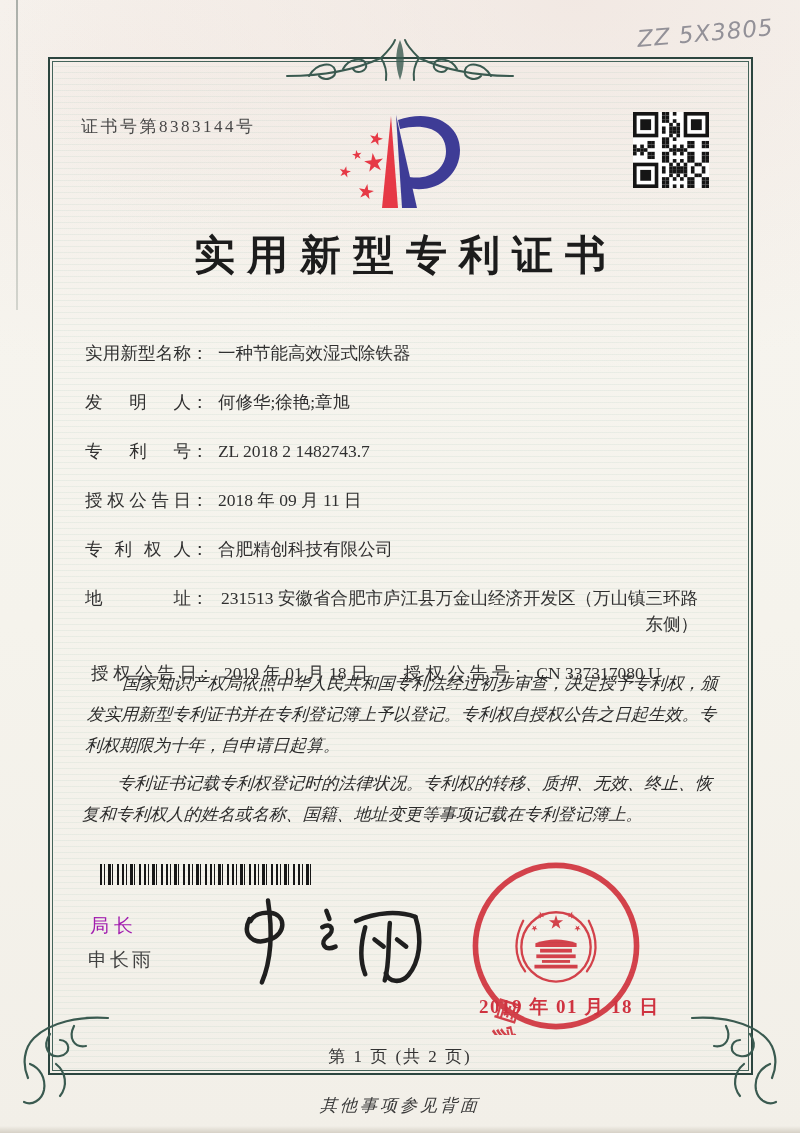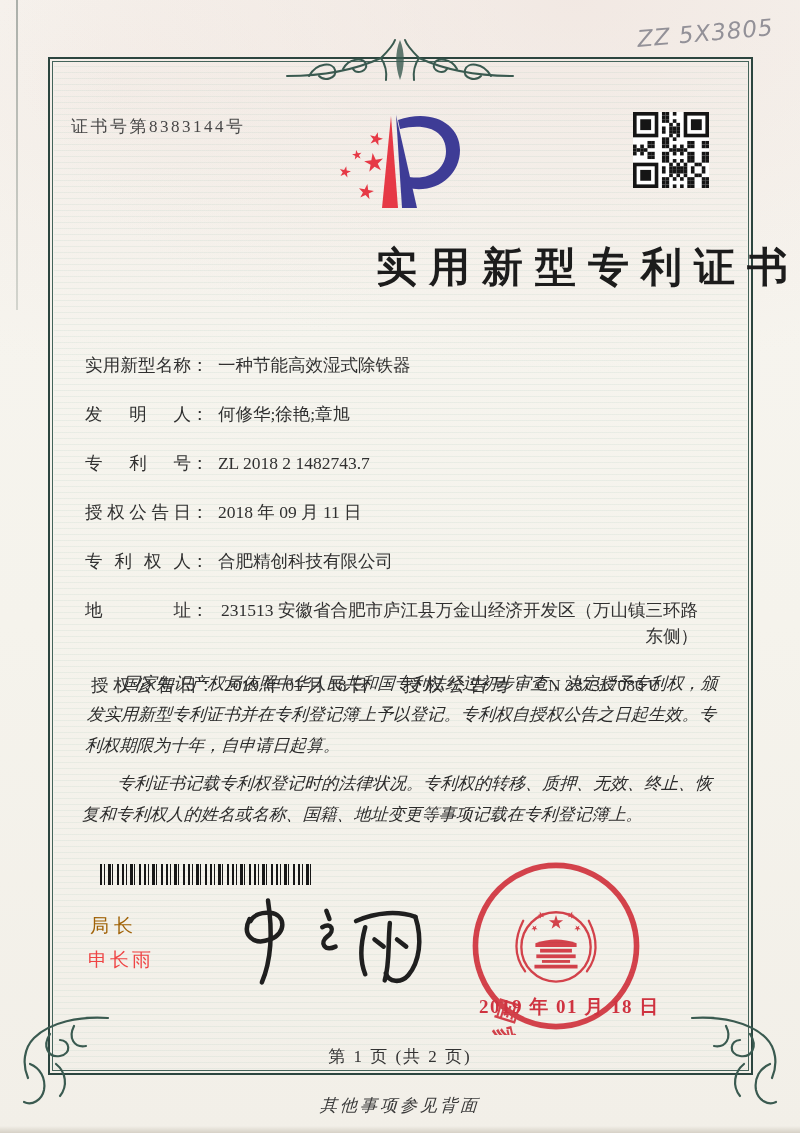--- a/index.html
+++ b/index.html
@@ -17,49 +17,49 @@
   .scan-bottom{left:0;bottom:0;width:100%;height:7px;background:linear-gradient(transparent,#cfc9bd);opacity:.8;}
   
   .handwriting{right:26px;top:20px;font-family:"DejaVu Sans",sans-serif;font-style:italic;
     font-size:23px;letter-spacing:1px;color:#83828b;transform:rotate(-5deg);opacity:.85;}
   
   .frame{left:48px;top:57px;width:705px;height:1018px;border:2.5px solid #2c453f;box-sizing:border-box;}
   .frame-inner{position:absolute;inset:2px;border:1px solid #44635a;}
   .frame-texture{position:absolute;inset:4px;
     background:repeating-linear-gradient(0deg, rgba(146,188,172,.13) 0 1px, transparent 1px 6px);}
   
-  .cert-no{left:71px;top:115px;font-size:17px;letter-spacing:2.5px;color:#474747;}
+  .cert-no{left:81px;top:115px;font-size:17px;letter-spacing:2.5px;color:#474747;}
   .logo{left:332px;top:110px;width:150px;height:130px;}
   .qr{left:633px;top:112px;width:76px;height:76px;}
-  .title{left:0;top:240px;width:100%;text-align:right;font-size:41px;font-weight:600;
+  .title{left:0;top:228px;width:100%;text-align:center;font-size:41px;font-weight:600;
     letter-spacing:12px;color:#1c1c1c;margin:0;text-indent:12px;}
   
-  .fields{left:85px;top:352px;width:640px;font-size:17.5px;color:#303030;}
+  .fields{left:85px;top:340px;width:640px;font-size:17.5px;color:#303030;}
   .row{margin-bottom:23px;line-height:26px;}
   .flabel{display:inline-block;width:106px;text-align:justify;text-align-last:justify;vertical-align:top;}
   .colon{vertical-align:top;}
   .fvalue{margin-left:5px;vertical-align:top;}
   .fvalue.wrap{display:inline-block;width:480px;text-align:right;}
   .pair{display:inline-block;}
   .pair.first{width:308px;margin-left:6px;}
   
   .body-text{left:85px;top:668px;width:638px;font-size:17px;line-height:31px;color:#2b2b2b;
     font-style:italic;transform:skewX(-3deg);}
   .body-text p{margin:0 0 7px 0;text-indent:2em;}
   
   .barcode{left:100px;top:864px;width:212px;height:21px;
     background:repeating-linear-gradient(90deg,
       #161616 0 2px, transparent 2px 4px,
       #161616 4px 5px, transparent 5px 8px,
       #161616 8px 11px, transparent 11px 12px,
       #161616 12px 13px, transparent 13px 17px,
       #161616 17px 19px, transparent 19px 22px);}
   
-  .juzhang{left:90px;top:913px;font-size:19px;letter-spacing:5px;color:#a16207;}
-  .juzhang-name{left:88px;top:947px;font-size:19px;letter-spacing:3px;color:#ef4444;}
+  .juzhang{left:90px;top:913px;font-size:19px;letter-spacing:5px;color:#a21caf;}
+  .juzhang-name{left:88px;top:947px;font-size:19px;letter-spacing:3px;color:#404040;}
   .signature{left:225px;top:883px;width:215px;height:115px;}
   
   .seal{left:467px;top:857px;width:178px;height:178px;mix-blend-mode:multiply;opacity:.93;}
   .seal-date{left:479px;top:994px;font-size:19px;letter-spacing:1.5px;color:#cf3340;font-weight:600;}
   
   .page-num{left:0;top:1045px;width:100%;text-align:center;font-size:17px;letter-spacing:2px;color:#333;}
   .back-note{left:0;top:1094px;width:100%;text-align:center;font-size:17px;letter-spacing:3px;
     color:#3a3a3a;font-style:italic;transform:skewX(-3deg);}
   
   .orn{color:#3a5a50;}

